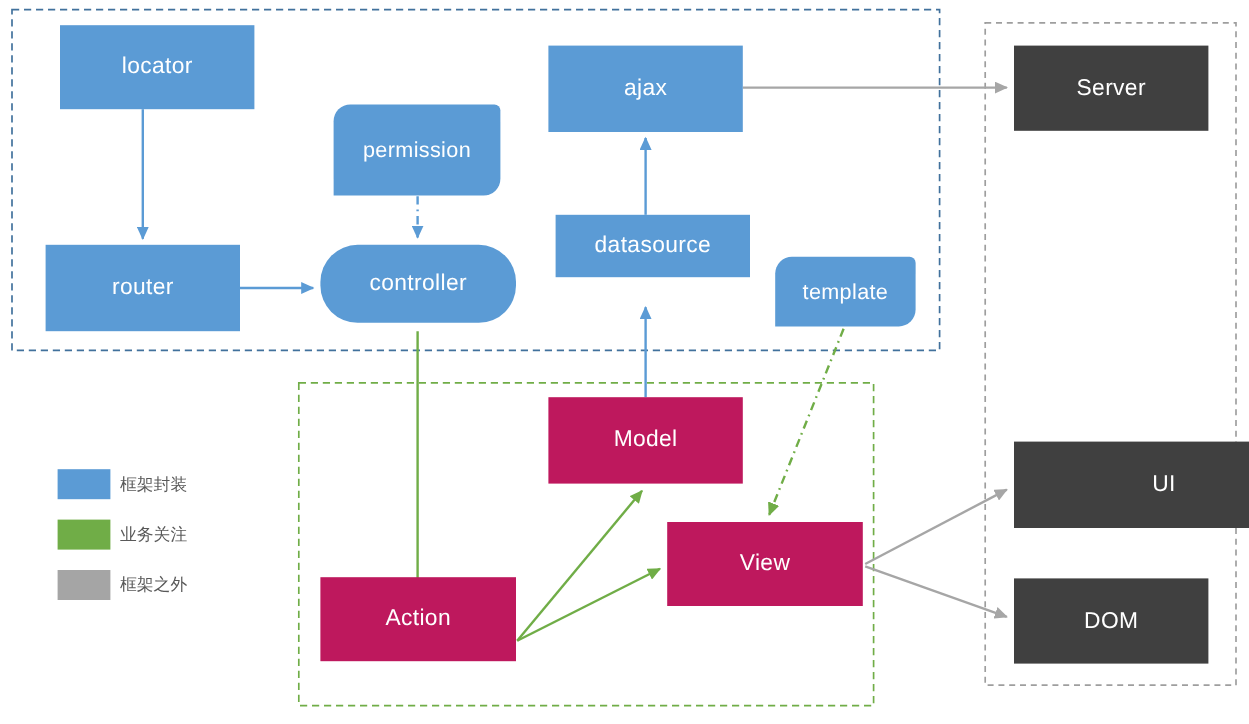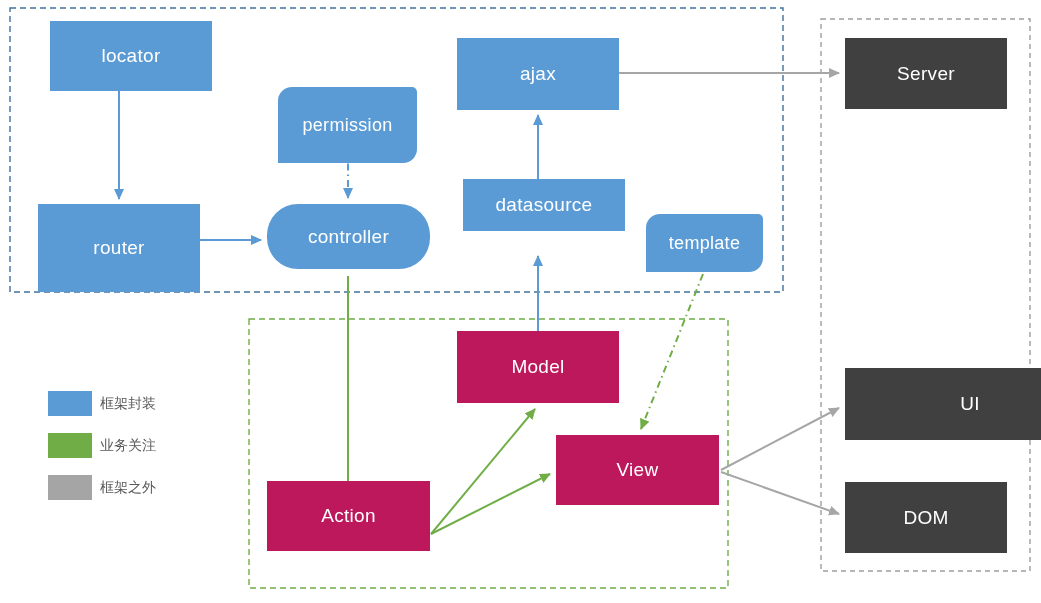--- a/index.html
+++ b/index.html
@@ -87,21 +87,21 @@
     <line x1="431" y1="534" x2="550" y2="474" stroke="#70ad47" stroke-width="2" marker-end="url(#mgreen)"></line>
     <line x1="703" y1="274" x2="641" y2="429" stroke="#70ad47" stroke-width="2" stroke-dasharray="7 4 1.5 4" marker-end="url(#mgreen)"></line>
 
     <line x1="619" y1="73" x2="839" y2="73" stroke="#a6a6a6" stroke-width="2" marker-end="url(#mgray)"></line>
     <line x1="721" y1="470" x2="839" y2="408" stroke="#a6a6a6" stroke-width="2" marker-end="url(#mgray)"></line>
     <line x1="721" y1="472" x2="839" y2="514" stroke="#a6a6a6" stroke-width="2" marker-end="url(#mgray)"></line>
   </svg>
 
   <div class="node blue" style="left:50px;  top:21px;  width:162px; height:70px;">locator</div>
   <div class="node blue tab" style="left:278px; top:87px;  width:139px; height:76px;">permission</div>
-  <div class="node blue" style="left:38px;  top:204px; width:162px; height:88px;">router</div>
+  <div class="node blue" style="left:38px;  top:204px; width:162px; height:72px;">router</div>
   <div class="node blue" style="left:267px; top:204px; width:163px; height:65px;border-radius:31px;">controller</div>
   <div class="node blue" style="left:457px; top:38px;  width:162px; height:72px;">ajax</div>
   <div class="node blue" style="left:463px; top:179px; width:162px; height:52px;">datasource</div>
   <div class="node blue tab" style="left:646px; top:214px; width:117px; height:58px;">template</div>
 
   <div class="node green" style="left:457px; top:331px; width:162px; height:72px;">Model</div>
   <div class="node green" style="left:556px; top:435px; width:163px; height:70px;">View</div>
   <div class="node green" style="left:267px; top:481px; width:163px; height:70px;">Action</div>
 
   <div class="node gray" style="left:845px; top:38px;  width:162px; height:71px;">Server</div>

